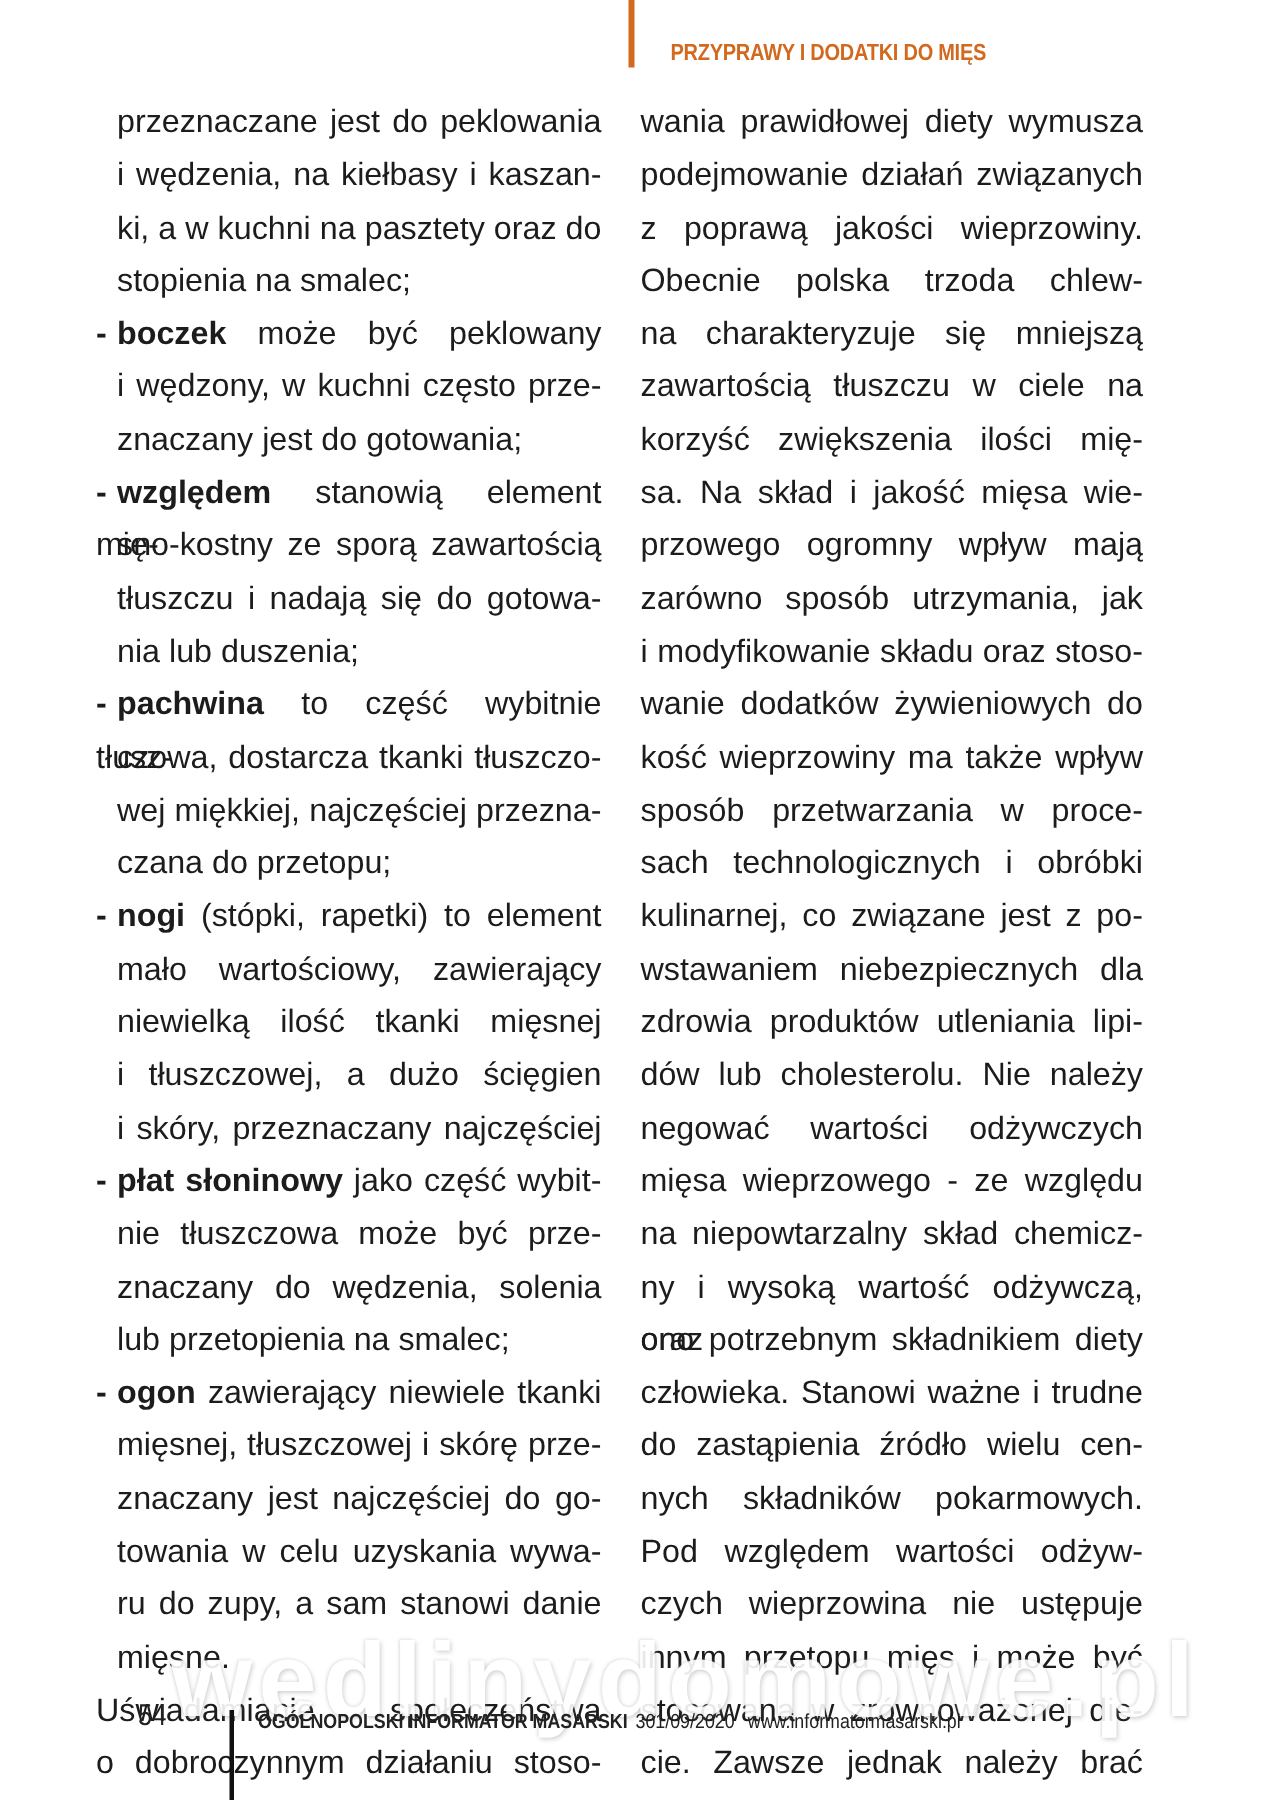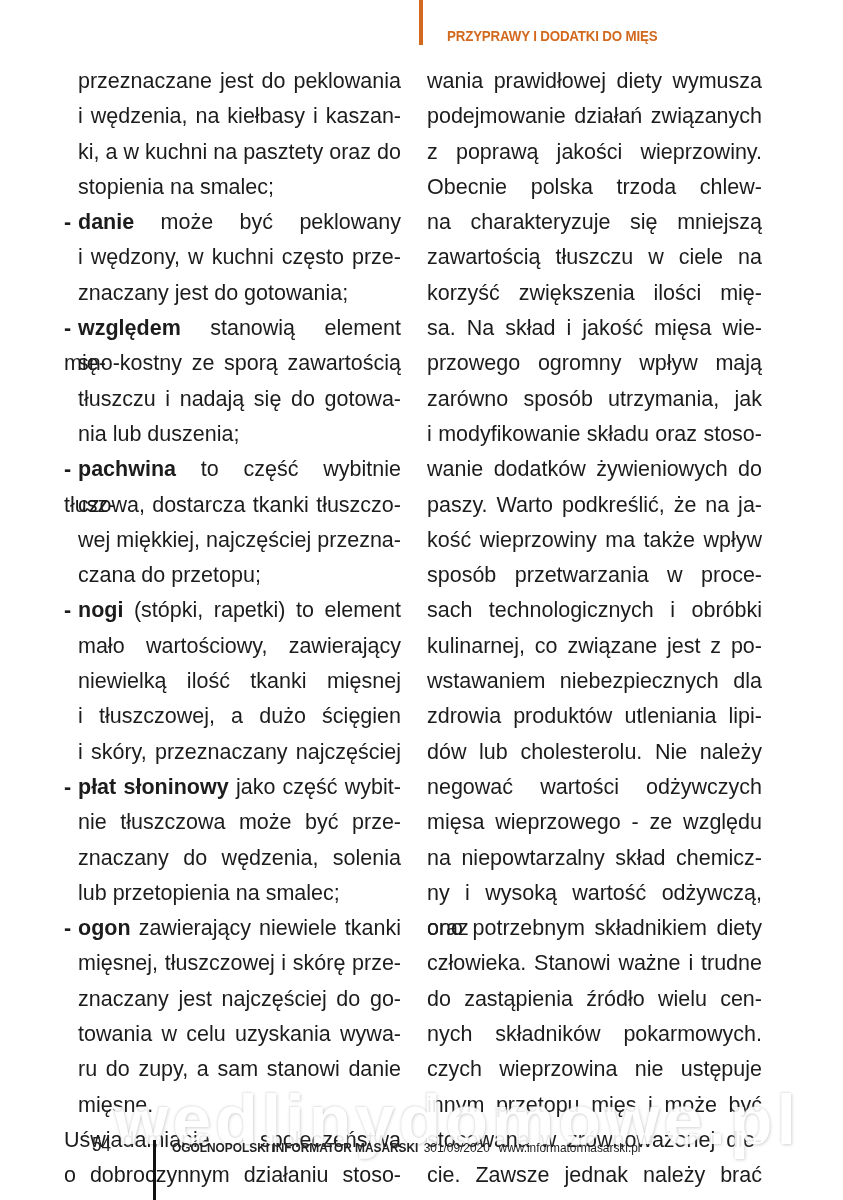--- a/index.html
+++ b/index.html
@@ -45,21 +45,21 @@
 <div class="accent-bar"></div>
 <div class="section-header">PRZYPRAWY I DODATKI DO MIĘS</div>
 
 <div class="column col-left">
   <span class="line j indent">przeznaczane jest do peklowania</span>
   <span class="line j indent">i wędzenia, na kiełbasy i kaszan-</span>
   <span class="line j indent">ki, a w kuchni na pasztety oraz do</span>
   <span class="line indent">stopienia na smalec;</span>
 
   <div>
-    <span class="line j"><span class="dash">-</span><span class="term">danie</span> <span>może być peklowany</span></span>
+    <span class="line j"><span class="dash">-</span><span class="term">boczek</span> <span>może być peklowany</span></span>
     <span class="line j indent">i wędzony, w kuchni często prze-</span>
     <span class="line indent">znaczany jest do gotowania;</span>
   </div>
 
   <div>
     <span class="line j"><span class="dash">-</span><span class="term">względem</span> <span>stanowią element mię-</span></span>
     <span class="line j indent">sno-kostny ze sporą zawartością</span>
     <span class="line j indent">tłuszczu i nadają się do gotowa-</span>
     <span class="line indent">nia lub duszenia;</span>
   </div>
@@ -105,36 +105,36 @@
   <span class="line j">z poprawą jakości wieprzowiny.</span>
   <span class="line j">Obecnie polska trzoda chlew-</span>
   <span class="line j">na charakteryzuje się mniejszą</span>
   <span class="line j">zawartością tłuszczu w ciele na</span>
   <span class="line j">korzyść zwiększenia ilości mię-</span>
   <span class="line j">sa. Na skład i jakość mięsa wie-</span>
   <span class="line j">przowego ogromny wpływ mają</span>
   <span class="line j">zarówno sposób utrzymania, jak</span>
   <span class="line j">i modyfikowanie składu oraz stoso-</span>
   <span class="line j">wanie dodatków żywieniowych do</span>
-  <span class="line j">paszy. Warto podkreślić, że na ja-</span>
   <span class="line j">kość wieprzowiny ma także wpływ</span>
   <span class="line j">sposób przetwarzania w proce-</span>
   <span class="line j">sach technologicznych i obróbki</span>
   <span class="line j">kulinarnej, co związane jest z po-</span>
   <span class="line j">wstawaniem niebezpiecznych dla</span>
   <span class="line j">zdrowia produktów utleniania lipi-</span>
   <span class="line j">dów lub cholesterolu. Nie należy</span>
   <span class="line j">negować wartości odżywczych</span>
   <span class="line j">mięsa wieprzowego - ze względu</span>
   <span class="line j">na niepowtarzalny skład chemicz-</span>
   <span class="line j">ny i wysoką wartość odżywczą, oraz</span>
   <span class="line j">ono potrzebnym składnikiem diety</span>
   <span class="line j">człowieka. Stanowi ważne i trudne</span>
   <span class="line j">do zastąpienia źródło wielu cen-</span>
   <span class="line j">nych składników pokarmowych.</span>
+  <span class="line j">Pod względem wartości odżyw-</span>
   <span class="line j">czych wieprzowina nie ustępuje</span>
   <span class="line j">innym przetopu mięs i może być</span>
   <span class="line j">stosowana w zrównoważonej die-</span>
   <span class="line j">cie. Zawsze jednak należy brać</span>
 </div>
 
 <div class="watermark">wedlinydomowe.pl</div>
 
 <div class="page-number">54</div>
 <div class="footer-bar"></div>

